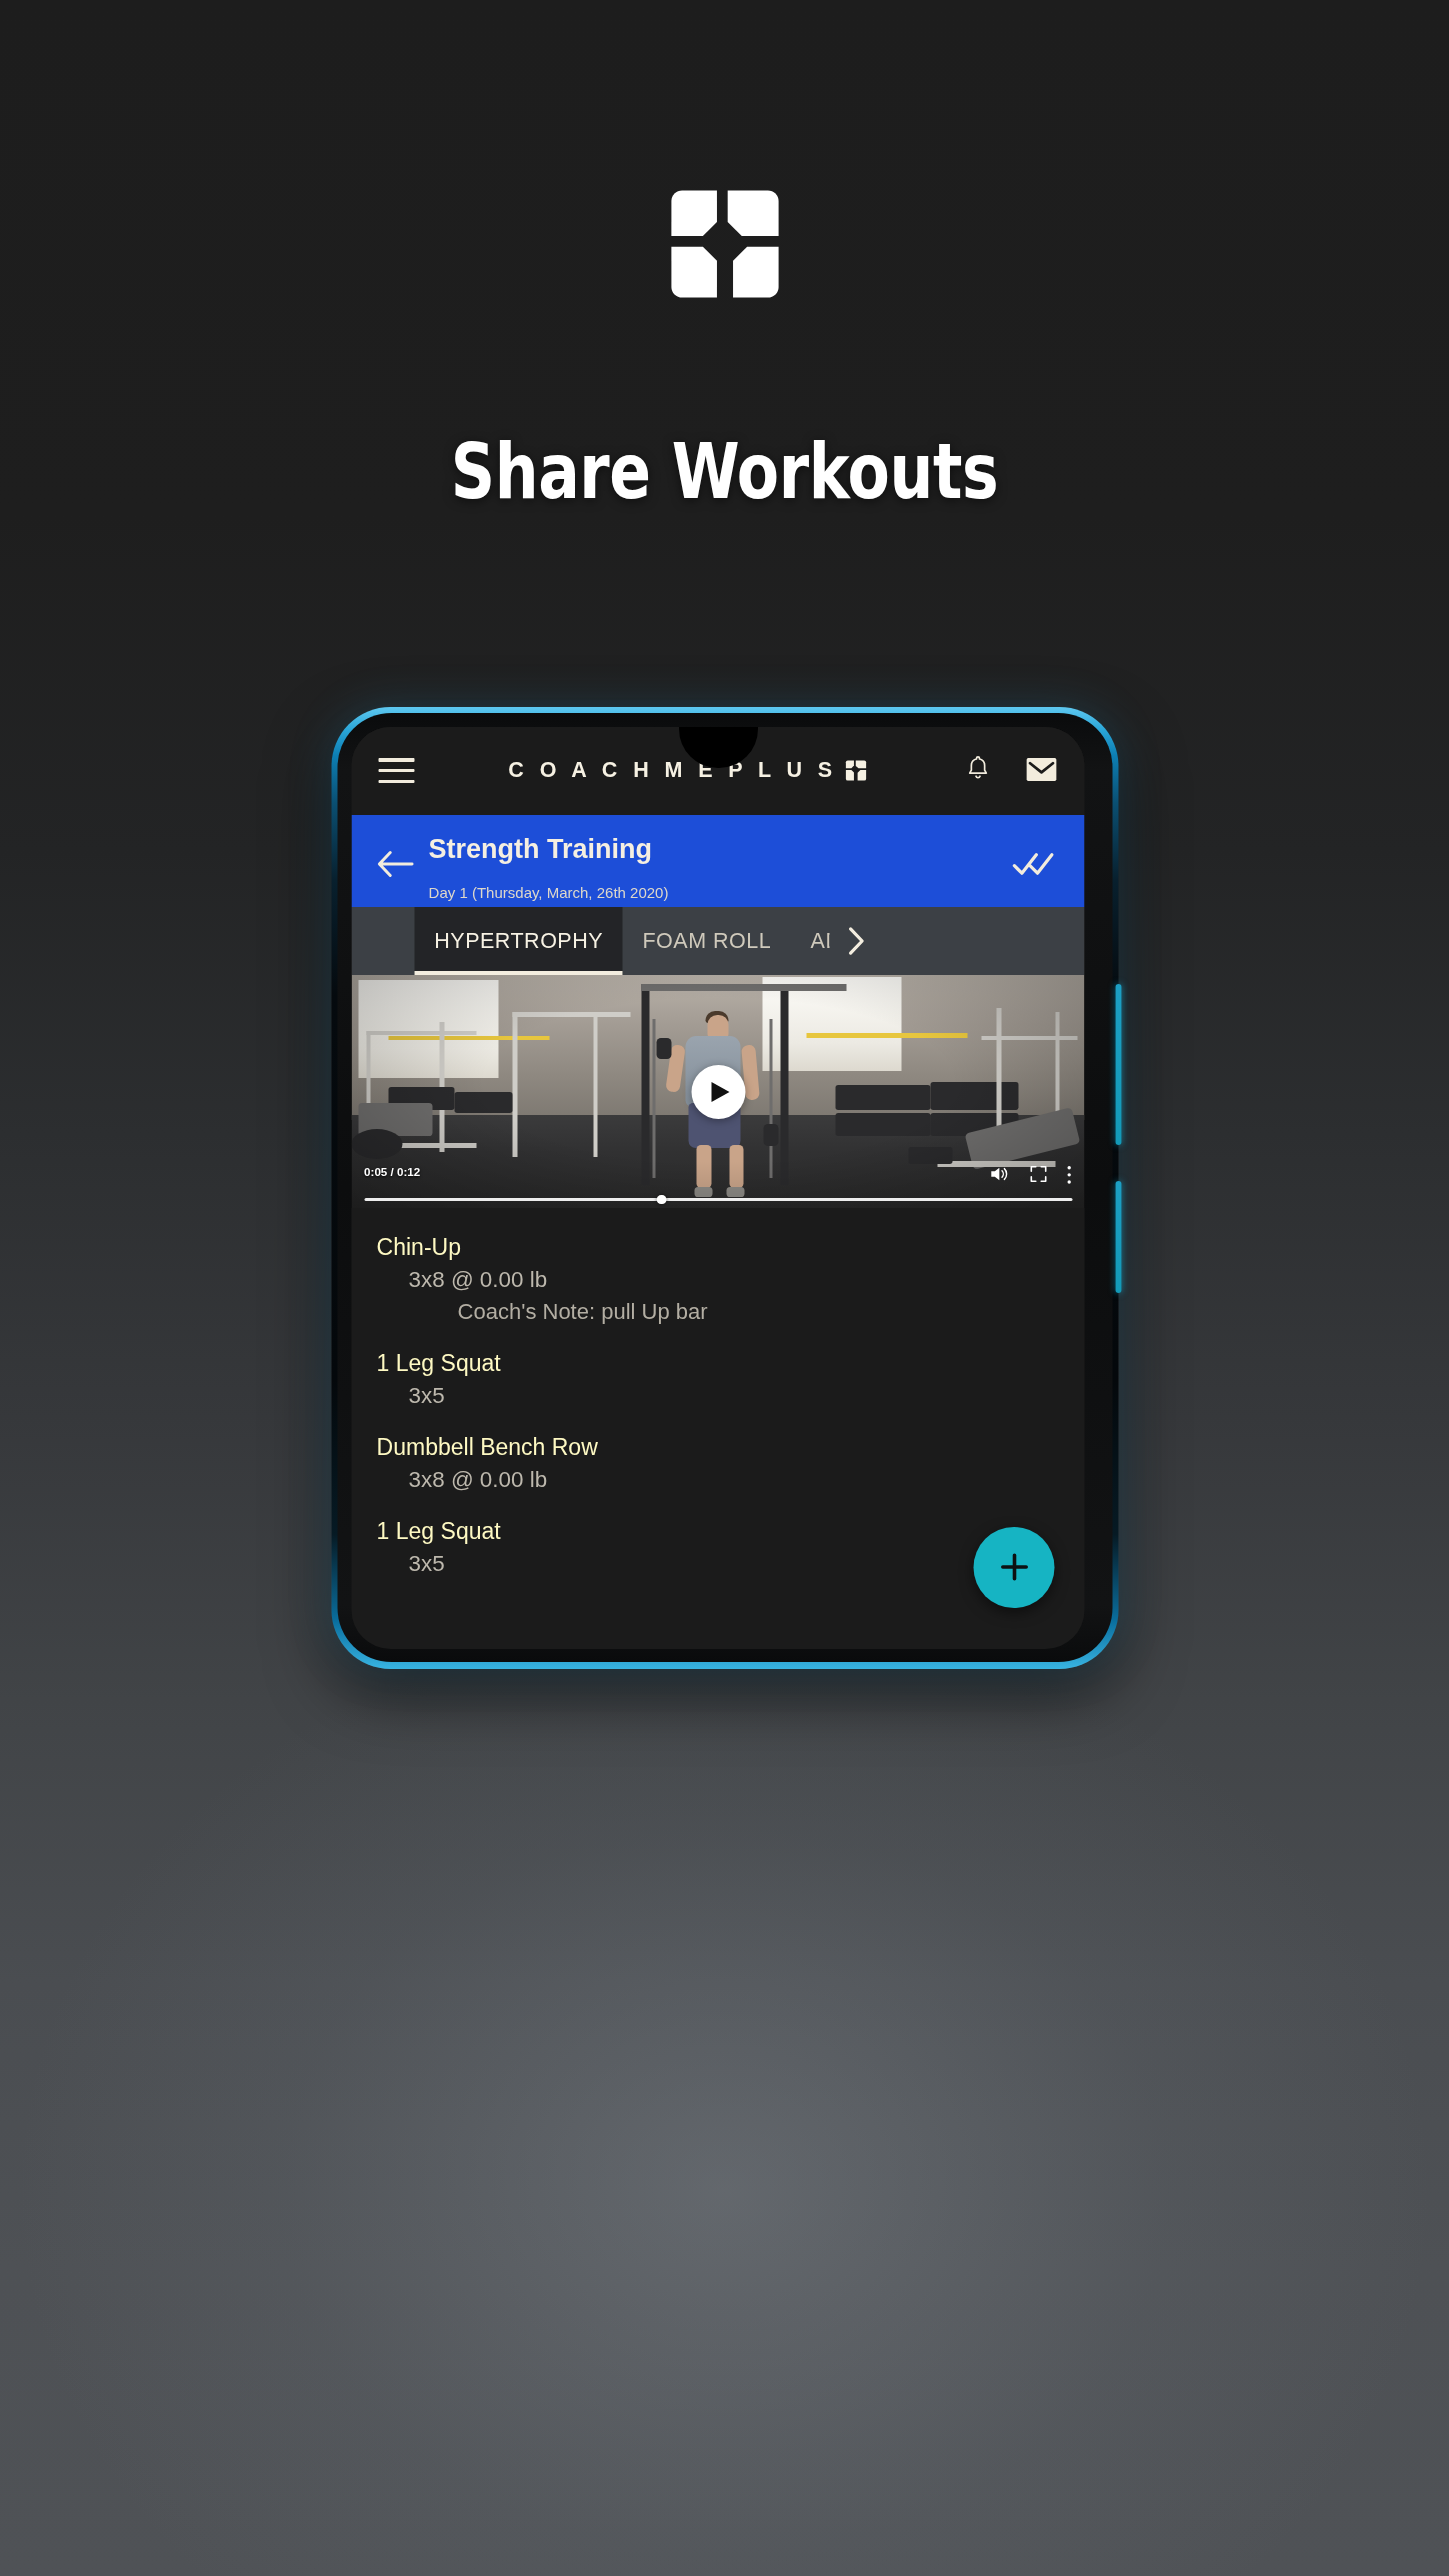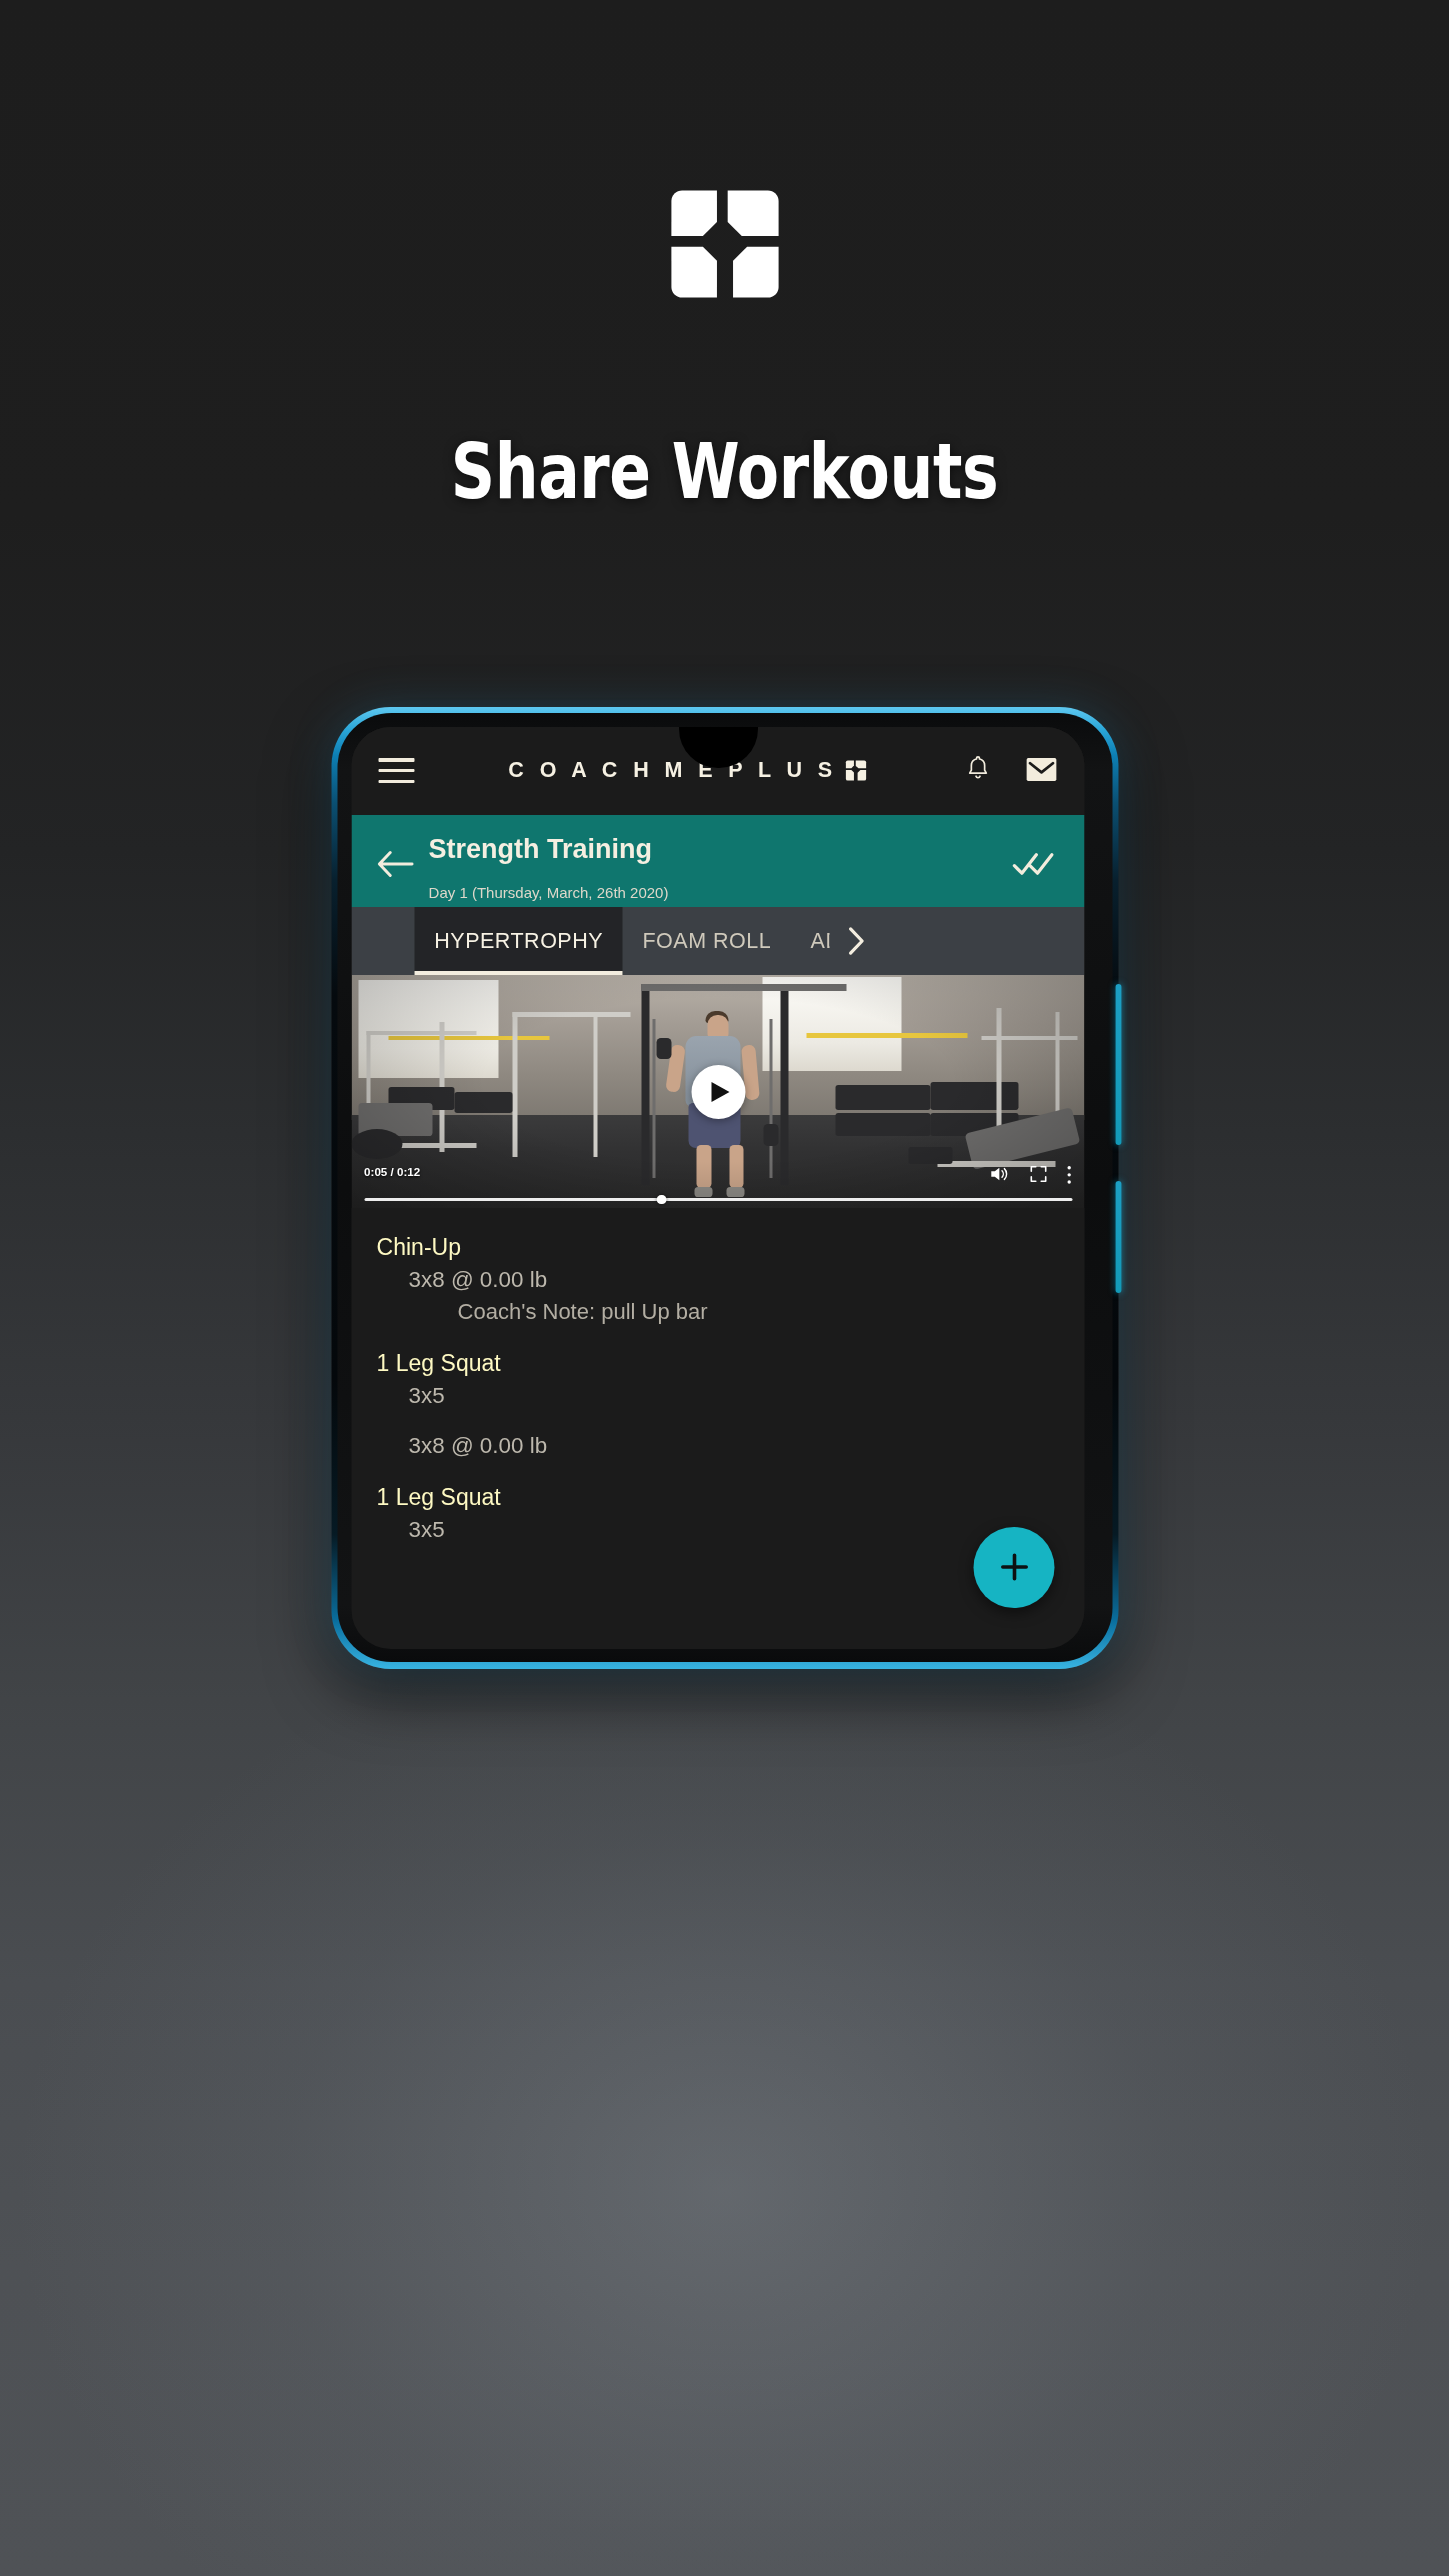--- a/index.html
+++ b/index.html
@@ -102,21 +102,21 @@
     color:#f6f1e3; font-size:21.5px; font-weight:700; letter-spacing:4.9px;
   }
   .brand-mark{ width:23px; height:23px; flex:0 0 23px; }
   .brand-mark svg{ width:23px; height:23px; display:block; }
   .bar-icons{ display:flex; align-items:center; gap:34px; margin-left:9px; }
   .ic{ cursor:pointer; display:block; }
 
   
   .wk-header{
     position:relative; z-index:10;
-    background:#0f766e;
+    background:#1d4ed8;
     padding:19.7px 25px 5.4px 25px;
     display:flex; align-items:flex-start;
   }
   .back-arrow{ width:43px; flex:0 0 43px; padding-top:14.3px; cursor:pointer; }
   .wk-titles{ flex:1; padding-left:9px; }
   .wk-title{ color:#f5efe1; font-size:27px; font-weight:700; line-height:1.16; }
   .wk-sub{ color:#ded8ca; font-size:15px; font-weight:400; margin-top:18px; line-height:1.2; }
   .dbl-check{ width:48px; flex:0 0 48px; padding-top:14.3px; cursor:pointer; }
 
   
@@ -409,20 +409,21 @@
         <div class="ex-sets">3x8 @ 0.00 lb</div>
         <div class="ex-note">Coach's Note: pull Up bar</div>
       </div>
 
       <div class="ex-item">
         <div class="ex-name">1 Leg Squat</div>
         <div class="ex-sets">3x5</div>
       </div>
 
       <div class="ex-item">
+        <div class="ex-name">Dumbbell Bench Row</div>
         <div class="ex-sets">3x8 @ 0.00 lb</div>
       </div>
 
       <div class="ex-item">
         <div class="ex-name">1 Leg Squat</div>
         <div class="ex-sets">3x5</div>
       </div>
 
     </div>
 

